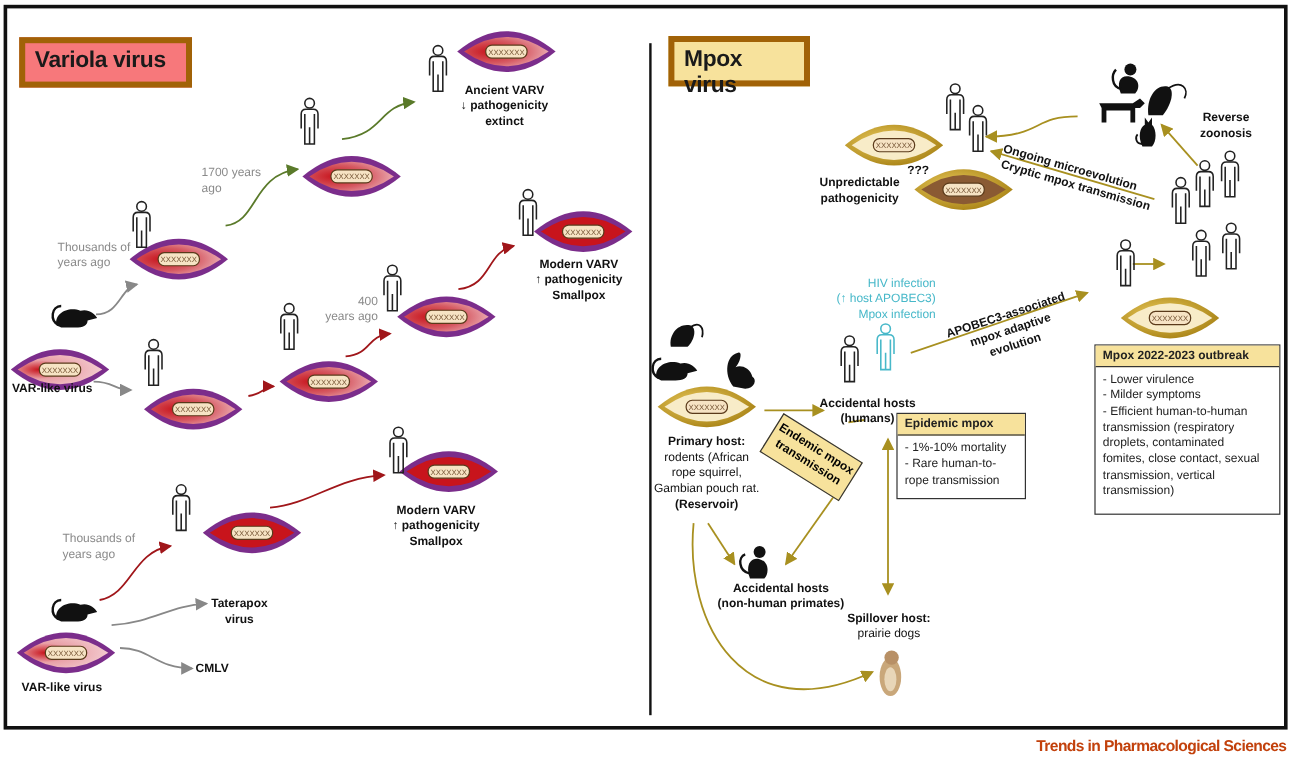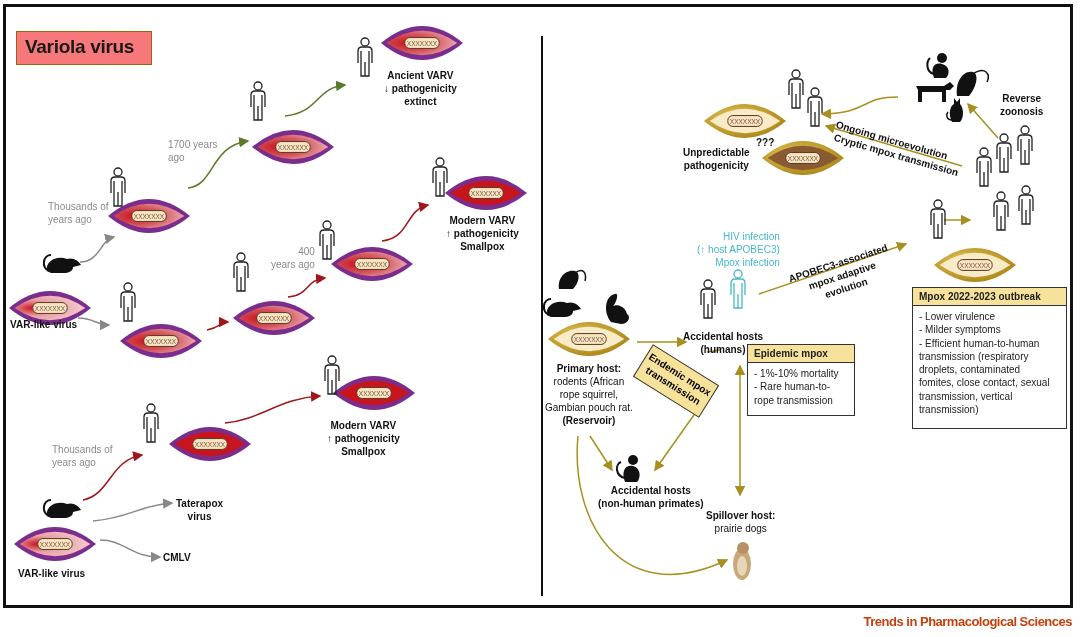--- a/index.html
+++ b/index.html
@@ -1,20 +1,20 @@
 <!DOCTYPE html>
 <html><head>
 <meta charset="utf-8">
 <style>
   html, body { margin:0; padding:0; background:#ffffff; }
   body { width:1080px; height:637px; position:relative; overflow:hidden; font-family:"Liberation Sans", sans-serif; }
   #stage { position:absolute; left:0; top:0; width:1080px; height:637px; }
   .frame { position:absolute; left:3px; top:4px; width:1070px; height:604px; border:3px solid #111; box-sizing:border-box; }
   .divider { position:absolute; left:541px; top:36px; width:2px; height:560px; background:#111; }
-  .title-box { position:absolute; font-weight:bold; font-size:19px; color:#1a1a1a; padding:4px 8px; border:1px solid #a16207; letter-spacing:-0.3px; }
+  .title-box { position:absolute; font-weight:bold; font-size:19px; color:#1a1a1a; padding:4px 8px; border:5px solid #a16207; letter-spacing:-0.3px; }
   .variola-title { left:16px; top:31px; width:118px; height:24px; background:#f7787b; }
   .mpox-title { left:557px; top:30px; width:92px; height:24px; background:#f7e29c; }
   .lbl { position:absolute; font-size:10px; line-height:13px; color:#111; text-align:center; white-space:nowrap; }
   .lbl.b { font-weight:bold; }
   .lbl.gray { color:#8a8a8a; text-align:left; }
   .lbl.cyan { color:#47b8c9; text-align:right; }
   .lbl.rot { transform-origin:left top; font-weight:bold; text-align:center; }
   .info-box { position:absolute; border:1px solid #333; background:#fff; font-size:10px; color:#222; }
   .info-box .hdr { background:#f7e29c; font-weight:bold; padding:3px 6px; border-bottom:1px solid #333; font-size:10px; }
   .info-box .body { padding:4px 6px; line-height:13.3px; }
@@ -299,20 +299,21 @@
           <path d="M18,6 C30,-2 36,6 32,14" fill="none" stroke="#111" stroke-width="1.5"></path>
         </g>
         <g transform="translate(946,96)">
           <path d="M6,26 C2,18 4,10 8,8 L8,2 L11,6 L14,2 L14,8 C18,12 18,22 14,26 z" fill="#111"></path>
           <path d="M6,24 C0,24 0,18 2,16" fill="none" stroke="#111" stroke-width="1.5"></path>
         </g>
       </g>
   </svg>
 
   <div class="title-box variola-title">Variola virus</div>
+  <div class="title-box mpox-title">Mpox virus</div>
 
   <div class="lbl b" style="left:10px;top:318px;">VAR-like virus</div>
   <div class="lbl b" style="left:18px;top:567px;">VAR-like virus</div>
 
   <div class="lbl gray" style="left:48px;top:200px;">
     <div>Thousands of</div>
       <div>years ago</div>
   </div>
   <div class="lbl gray" style="left:168px;top:138px;">
     <div>1700 years</div>

